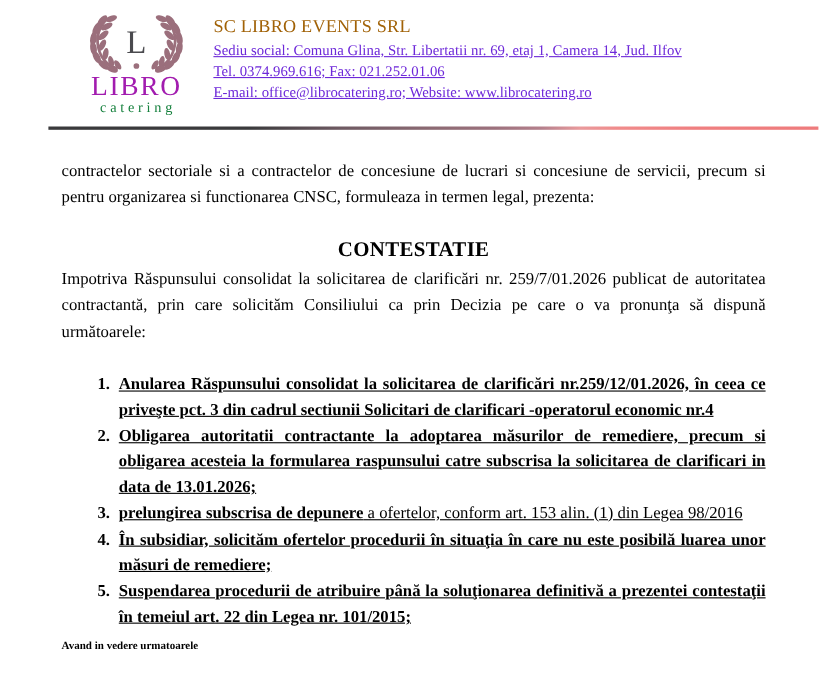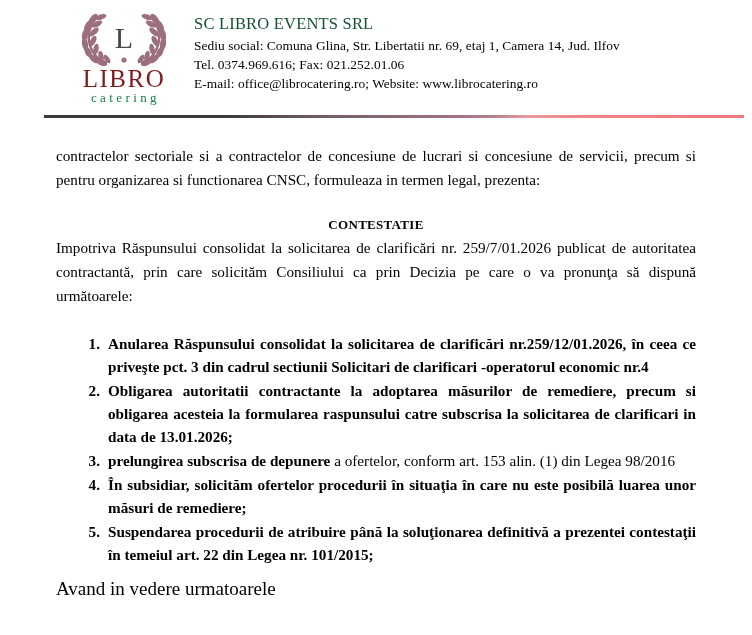--- a/index.html
+++ b/index.html
@@ -39,21 +39,21 @@
     position: relative;
     width: 96px;
     height: 58px;
   }
   .wreath-wrap svg { display: block; }
 
   .logo-word {
     font-family: "Liberation Serif", "DejaVu Serif", serif;
     font-size: 25px;
     letter-spacing: 1.5px;
-    color: #7f1d1d;
+    color: #a21caf;
     line-height: 0.95;
     margin-top: -1px;
   }
   .logo-sub {
     font-family: Liberation Serif, serif;
     font-size: 13px;
     letter-spacing: 3.4px;
     color: #15803d;
     line-height: 1.05;
     margin-top: 0px;
@@ -61,29 +61,30 @@
   }
 
   .company-block {
     margin-left: 14px;
     padding-top: 6px;
     flex: 1 1 auto;
   }
   .company-name {
     font-size: 16.5px;
     letter-spacing: 0.2px;
-    color: #14532d;
+    color: #a16207;
     line-height: 1.25;
     margin-bottom: 1px;
   }
   .company-line {
     font-size: 13.4px;
-    color: #000000;
+    color: #6d28d9;
     line-height: 1.42;
     letter-spacing: 0.05px;
+    text-decoration: underline;
   }
 
   
   .divider {
     margin: 12px 8px 0 44px;
     height: 3px;
     background: linear-gradient(to right,
         #3a3a3c 0%,
         #3a3a3c 26%,
         #6e5a62 38%,
@@ -105,21 +106,21 @@
   .para {
     font-size: 15.2px;
     line-height: 1.58;
     text-align: justify;
     margin: 0;
   }
 
   .center-head {
     text-align: center;
     font-weight: bold;
-    font-size: 13px;
+    font-size: 19px;
     letter-spacing: 0.3px;
     margin: 0;
   }
 
   .spacer-lg { height: 25px; }
   .spacer-sm { height: 6px; }
   .spacer-xs { height: 3px; }
 
   
   ol.claims {
@@ -129,37 +130,39 @@
     counter-reset: claim;
   }
   ol.claims > li {
     counter-increment: claim;
     position: relative;
     padding-left: 52px;
     font-size: 15.2px;
     line-height: 1.51;
     text-align: justify;
     margin-bottom: 1px;
+    text-decoration: underline;
   }
   ol.claims > li::before {
     content: counter(claim) ".";
     position: absolute;
     left: 24px;
     width: 20px;
     text-align: right;
     font-weight: bold;
     font-size: 15.2px;
   }
   ol.claims > li.bold { font-weight: bold; }
   ol.claims > li .reg { font-weight: normal; }
 
   .lead-in {
-    font-size: 19px;
+    font-size: 10px;
     line-height: 1.55;
     margin: 0;
+    font-weight: bold;
   }
 </style>
 </head>
 <body>
 
 <div class="letterhead">
 
   <div class="logo-block">
     <div class="wreath-wrap">
       <svg width="96" height="58" viewBox="0 0 96 58" xmlns="http://www.w3.org/2000/svg">

